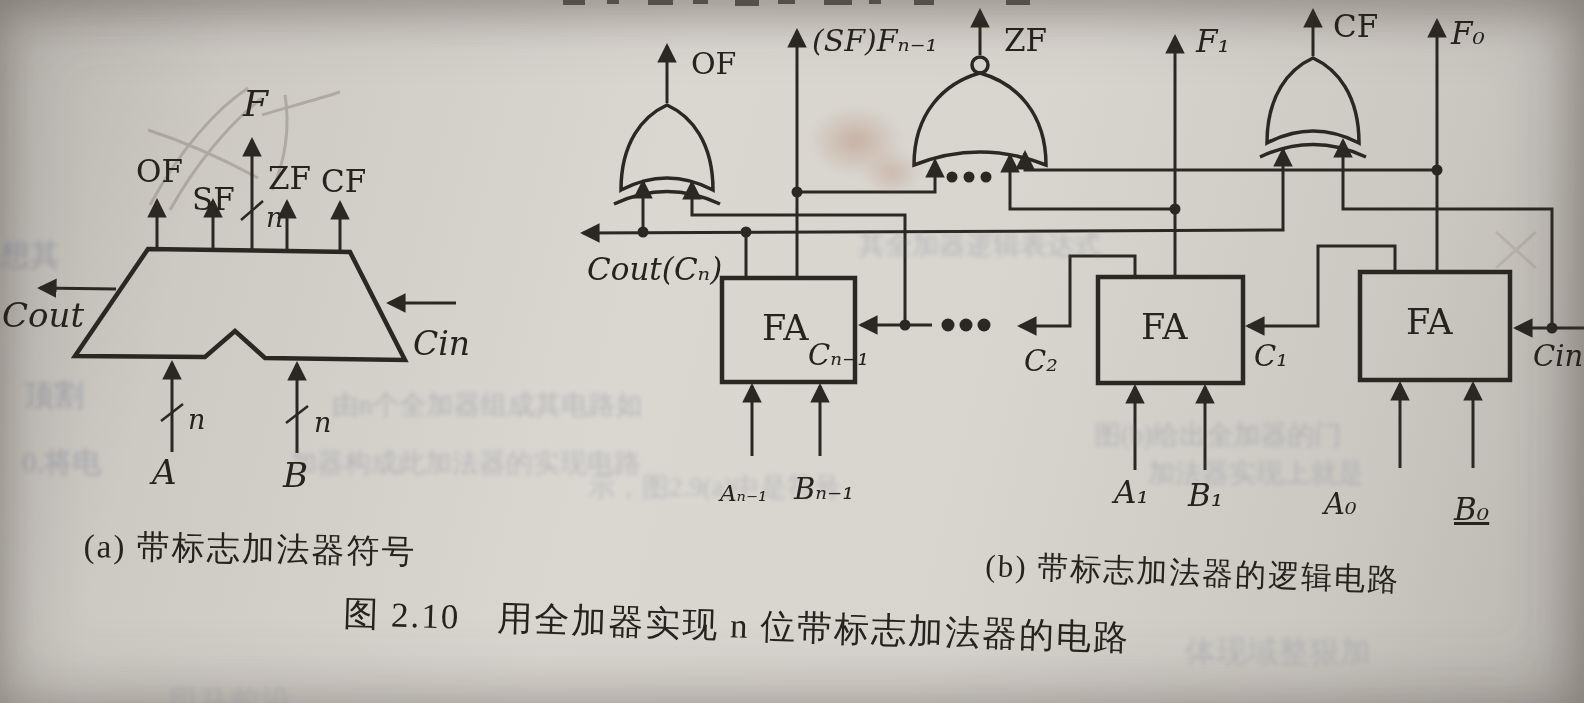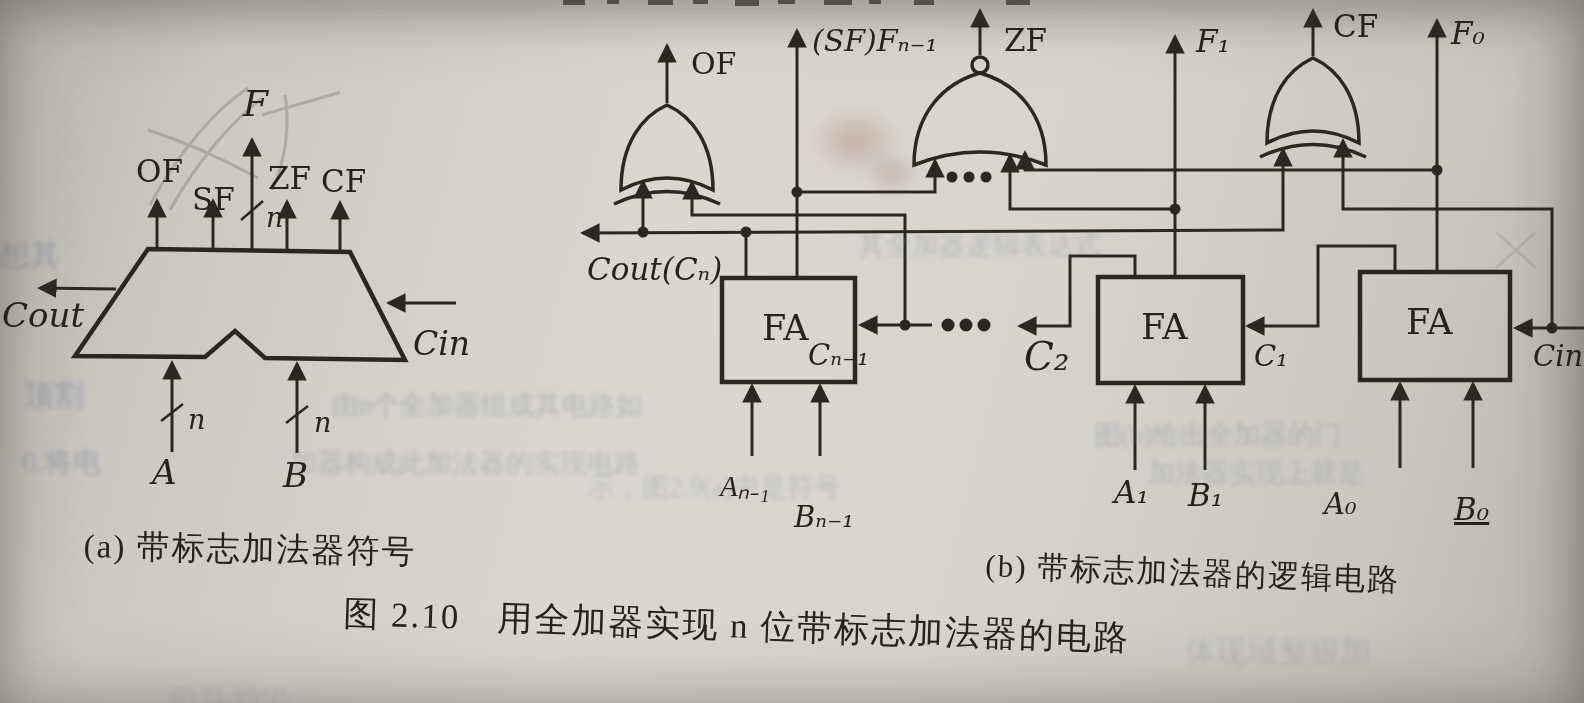--- a/index.html
+++ b/index.html
@@ -170,28 +170,28 @@
   <span class="lbl cjk" style="left:84px;top:530px;font-size:33px;transform:rotate(1deg);transform-origin:left top;">(a) 带标志加法器符号</span>
 
   <span class="lbl" style="left:691px;top:49px;font-size:30px;">OF</span>
   <span class="lbl it" style="left:812px;top:26px;font-size:30px;">(SF)Fₙ₋₁</span>
   <span class="lbl" style="left:1004px;top:25px;font-size:31px;">ZF</span>
   <span class="lbl it" style="left:1196px;top:26px;font-size:31px;">F₁</span>
   <span class="lbl" style="left:1333px;top:11px;font-size:31px;">CF</span>
   <span class="lbl it" style="left:1451px;top:18px;font-size:31px;">F₀</span>
   <span class="lbl it" style="left:587px;top:254px;font-size:31px;">Cout(Cₙ)</span>
   <span class="lbl it" style="left:808px;top:341px;font-size:29px;">Cₙ₋₁</span>
-  <span class="lbl it" style="left:1024px;top:337px;font-size:39px;">C₂</span>
+  <span class="lbl it" style="left:1024px;top:347px;font-size:29px;">C₂</span>
   <span class="lbl it" style="left:1254px;top:342px;font-size:29px;">C₁</span>
   <span class="lbl it" style="left:1533px;top:342px;font-size:29px;">Cin</span>
   <span class="lbl" style="left:762px;top:311px;font-size:35px;">FA</span>
   <span class="lbl" style="left:1141px;top:310px;font-size:35px;">FA</span>
   <span class="lbl" style="left:1406px;top:305px;font-size:35px;">FA</span>
-  <span class="lbl it" style="left:720px;top:472px;font-size:29px;font-family:Liberation Serif, serif;">Aₙ₋₁</span>
-  <span class="lbl it" style="left:794px;top:503px;font-size:29px;">Bₙ₋₁</span>
+  <span class="lbl it" style="left:720px;top:482px;font-size:23px;">Aₙ₋₁</span>
+  <span class="lbl it" style="left:794px;top:475px;font-size:29px;">Bₙ₋₁</span>
   <span class="lbl it" style="left:1114px;top:477px;font-size:31px;">A₁</span>
   <span class="lbl it" style="left:1188px;top:480px;font-size:31px;">B₁</span>
   <span class="lbl it" style="left:1324px;top:490px;font-size:29px;">A₀</span>
   <span class="lbl it" style="left:1454px;top:494px;font-size:31px;text-decoration:underline;">B₀</span>
   <span class="lbl cjk" style="left:986px;top:550px;font-size:31px;transform:rotate(2deg);transform-origin:left top;">(b) 带标志加法器的逻辑电路</span>
 
   <span class="lbl cjk" style="left:344px;top:596px;font-size:35px;transform:rotate(1.8deg);transform-origin:left top;">图 2.10　用全加器实现 n 位带标志加法器的电路</span>
 
 </div>
 

